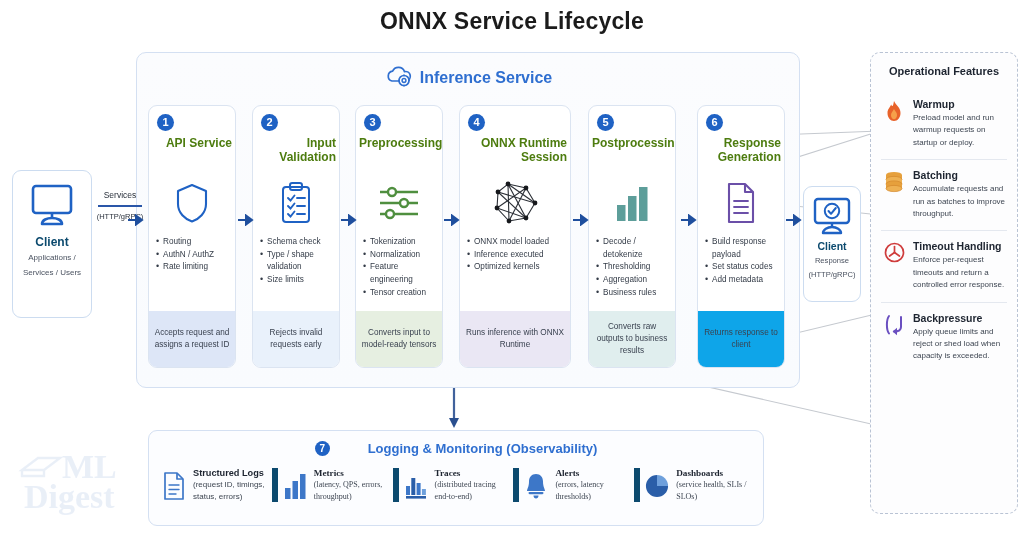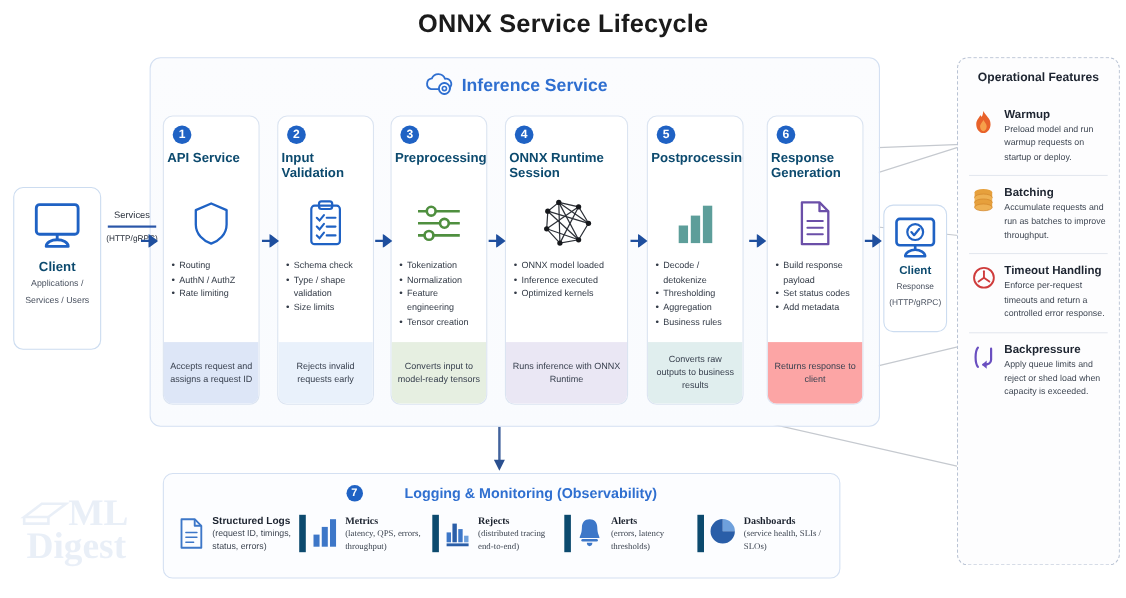--- a/index.html
+++ b/index.html
@@ -55,21 +55,21 @@
   .stage .num {
     position: absolute; left: 8px; top: 8px;
     width: 17px; height: 17px; border-radius: 50%;
     background: #1f62c4; color: #fff;
     font-size: 11px; font-weight: bold;
     display: flex; align-items: center; justify-content: center;
     line-height: 1;
   }
   .stage .stitle {
     position: absolute; top: 30px; left: 3px; right: 3px;
-    text-align: left; font-size: 12px; font-weight: bold; color: #0c4a6e;
+    text-align: right; font-size: 12px; font-weight: bold; color: #4d7c0f;
     line-height: 1.18;
   }
   .stage .sicon {
     position: absolute; top: 72px; left: 0; width: 100%; height: 50px;
     display: flex; align-items: center; justify-content: center;
   }
   .stage .bullets {
     position: absolute; top: 130px; left: 7px; right: 4px;
     font-size: 8.2px; color: #333b47; line-height: 1.55;
   }
@@ -91,21 +91,21 @@
   #stage-4 { left: 459px; width: 112px; }
   #stage-5 { left: 588px; }
   #stage-6 { left: 697px; }
 
   
   #stage-1 .foot { background: #dde6f7; }
   #stage-2 .foot { background: #e9f1fb; }
   #stage-3 .foot { background: #e6efe1; }
   #stage-4 .foot { background: #eae7f4; }
   #stage-5 .foot { background: #e0eeee; }
-  #stage-6 .foot { background: #fca5a5; }
+  #stage-6 .foot { background: #0ea5e9; }
 
   
   .client-box {
     position: absolute;
     border: 1px solid #ccdcf0; border-radius: 9px; background: #fff;
     text-align: center;
   }
   #client-left { left: 12px; top: 170px; width: 80px; height: 148px; }
   #client-right { left: 803px; top: 186px; width: 58px; height: 116px; }
   .client-box .cicon { margin-top: 12px; display:flex; justify-content:center; }
@@ -154,21 +154,21 @@
   #logging-header {
     display: flex; align-items: center; justify-content: center; gap: 6px;
     margin-top: 10px;
   }
   #logging-header .lh-num {
     width: 15px; height: 15px; border-radius: 50%; background: #1f62c4; color: #fff;
     font-size: 10px; font-weight: bold; display:flex; align-items:center; justify-content:center;
   }
   #logging-header .lh-label { font-size: 13px; font-weight: bold; color: #2f6fd0; margin-left: 32px; }
   #logging-items { display: flex; margin-top: 12px; padding: 0 8px; }
-  .log-item { flex: 1; display: flex; gap: 7px; padding: 0 5px; }
+  .log-item { flex: 1; display: flex; gap: 7px; padding: 0 5px; align-items: center; }
   .log-item + .log-item { border-left: 6px solid #0c4a6e; font-family: Liberation Serif, serif; }
   .log-ic { width: 24px; flex: 0 0 24px; display:flex; justify-content:center; padding-top:2px; }
   .log-txt h5 { font-size: 9.2px; font-weight: bold; color: #1d2430; margin-bottom: 1px; }
   .log-txt p { font-size: 8px; color: #3e4652; line-height: 1.45; }
 
   
   #down-arrow { position: absolute; left: 447px; top: 388px; }
 
   
   #connectors { position:absolute; left:0; top:0; width:1024px; height:544px; pointer-events:none; }
@@ -554,21 +554,21 @@
       <div class="log-ic">
         <svg width="24" height="28" viewBox="0 0 24 28">
           <rect x="2" y="14" width="4" height="9" fill="#3d77c8"></rect>
           <rect x="7.3" y="6" width="4" height="17" fill="#2a5ea8"></rect>
           <rect x="12.6" y="11" width="4" height="12" fill="#3d77c8"></rect>
           <rect x="17.9" y="17" width="4" height="6" fill="#6ea0dc"></rect>
           <rect x="2" y="24" width="20" height="2.6" fill="#2a5ea8"></rect>
         </svg>
       </div>
       <div class="log-txt">
-        <h5>Rejects</h5>
+        <h5>Traces</h5>
         <p>(distributed tracing end-to-end)</p>
       </div>
     </div>
 
     <div class="log-item">
       <div class="log-ic">
         <svg width="24" height="28" viewBox="0 0 24 28">
           <path d="M12 2 C16.5 2 19 5.2 19 9.5 C19 15 21 17 21 19 H3 C3 17 5 15 5 9.5 C5 5.2 7.5 2 12 2 Z" fill="#3d77c8"></path>
           <rect x="4.5" y="20" width="15" height="2.2" rx="1.1" fill="#3d77c8"></rect>
           <path d="M9.5 23.5 C9.5 25.4 10.6 26.5 12 26.5 C13.4 26.5 14.5 25.4 14.5 23.5 Z" fill="#3d77c8"></path>

